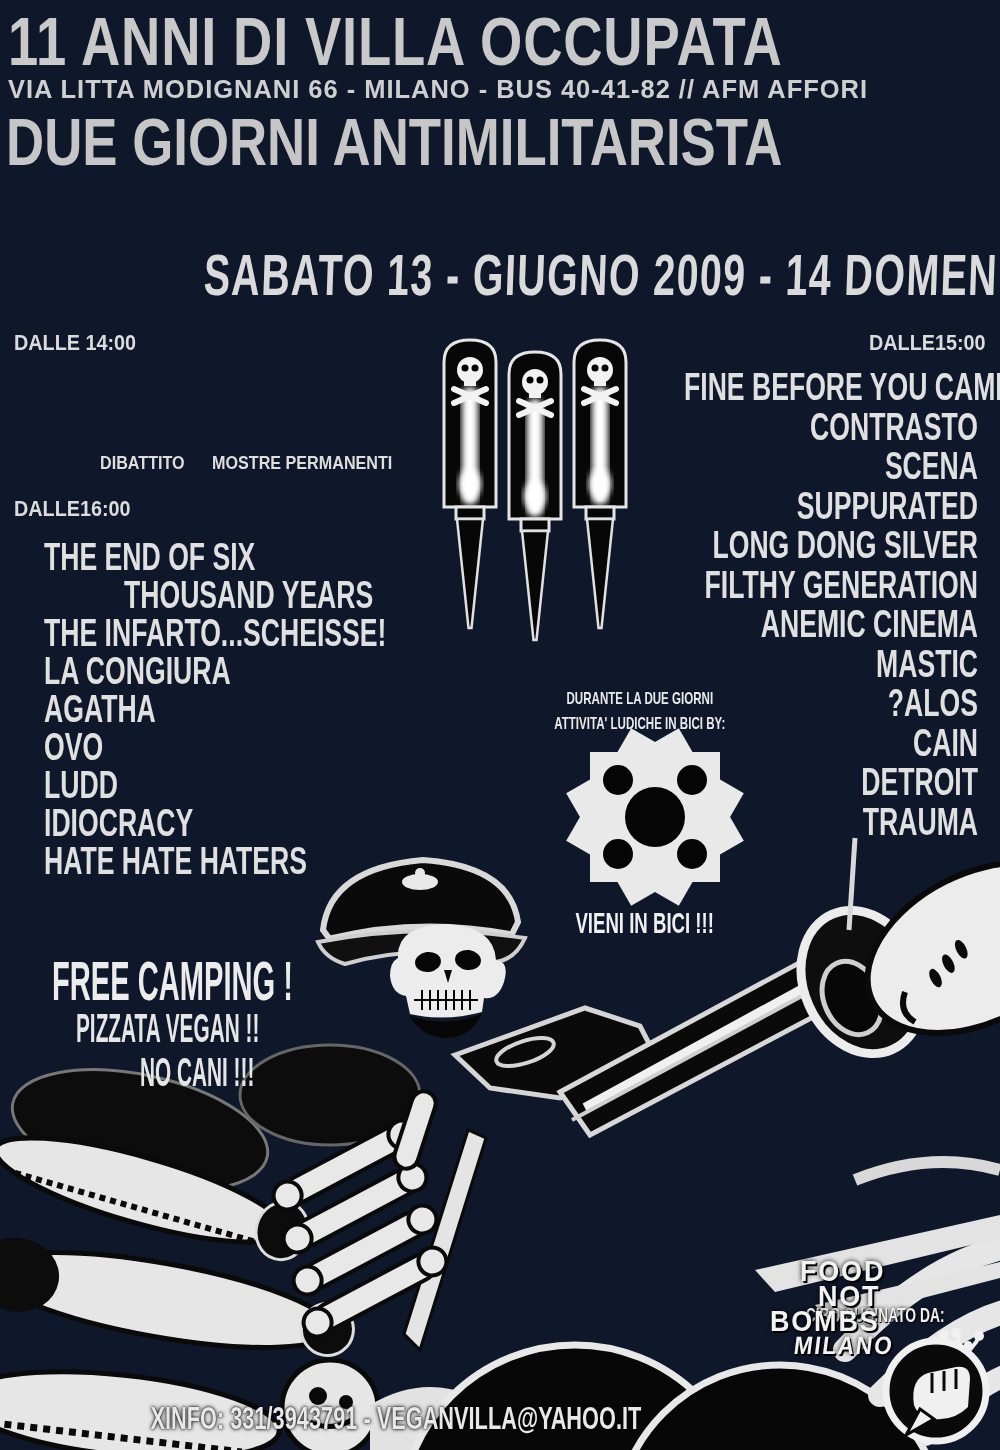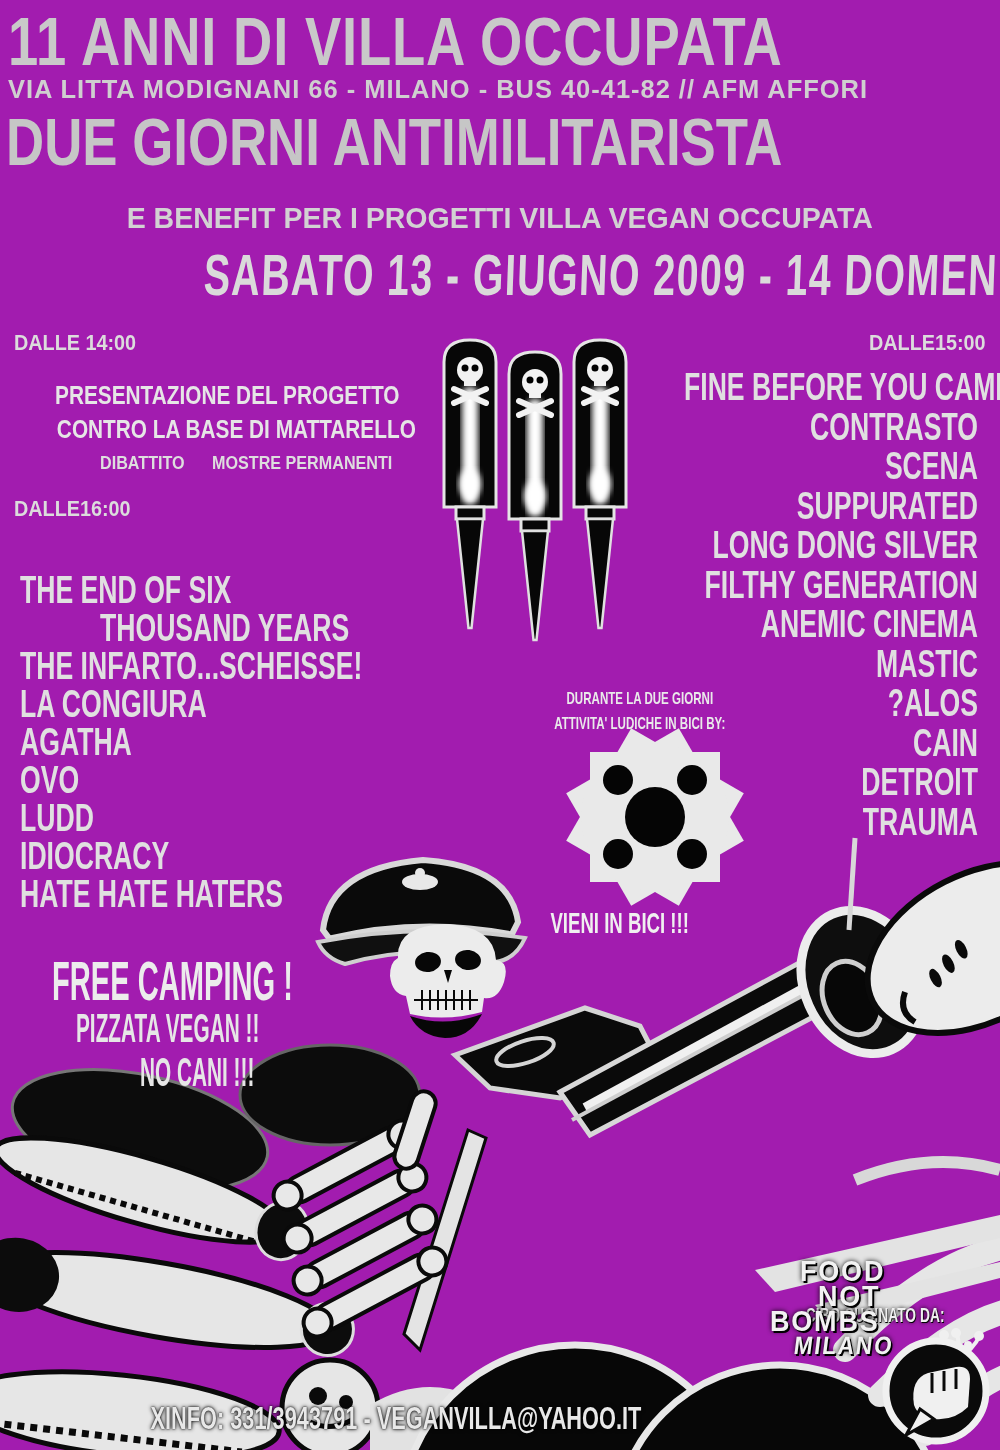--- a/index.html
+++ b/index.html
@@ -1,17 +1,17 @@
 <!DOCTYPE html>
 <html><head>
 <meta charset="utf-8">
 <style>
   html,body{margin:0;padding:0;background:#000;}
   #poster{
-    position:relative;width:1000px;height:1450px;background:#a21caf;
+    position:relative;width:1000px;height:1450px;background:#0f172a;
     overflow:hidden;font-family:"Liberation Sans","DejaVu Sans",sans-serif;
     font-weight:bold;color:#d6d6d6;
   }
   .abs{position:absolute;white-space:nowrap;}
   .ctr{text-align:center;}
   
   .title{left:8px;top:2px;font-size:68px;letter-spacing:1px;color:#c9c9c9;transform:scaleX(.80);transform-origin:0 0;}
   .address{left:8px;top:74px;font-size:26px;letter-spacing:1px;color:#cfcfcf;transform:scaleX(.98);transform-origin:0 0;}
   .subtitle{left:6px;top:104px;font-size:66px;color:#c6c6c6;transform:scaleX(.80);transform-origin:0 0;}
   .benefit{left:0;top:176px;width:1000px;font-size:30px;color:#d2d2d2;line-height:28px;}
@@ -20,32 +20,32 @@
   .date .in{display:inline-block;transform:scaleX(.68) skewX(-3deg);}
   
   .dalle14{left:14px;top:330px;font-size:22px;transform:scaleX(.9);transform-origin:0 0;color:#dcdcdc;}
   .dalle15{right:14px;top:330px;font-size:22px;transform:scaleX(.9);transform-origin:100% 0;color:#dcdcdc;}
   .pres{left:12px;top:378px;width:420px;font-size:26px;line-height:34px;color:#e6e6e6;}
   .pres .in{display:inline-block;transform:scaleX(.80);}
   .ev1{left:100px;top:452px;font-size:19px;color:#dedede;transform:scaleX(.85);transform-origin:0 0;}
   .ev2{left:212px;top:452px;font-size:19px;color:#dedede;transform:scaleX(.85);transform-origin:0 0;}
   .dalle16{left:14px;top:496px;font-size:22px;transform:scaleX(.9);transform-origin:0 0;color:#dcdcdc;}
   
-  .satbands{left:20px;top:538px;font-size:38px;line-height:38px;color:#e0e0e0;margin-top:33px;}
+  .satbands{left:44px;top:538px;font-size:38px;line-height:38px;color:#e0e0e0;}
   .satbands div{white-space:nowrap;transform:scaleX(.70);transform-origin:0 50%;}
   .satbands .indent{margin-left:80px;}
   .sunbands{right:22px;top:368px;width:420px;text-align:right;font-size:38px;line-height:39.5px;color:#e0e0e0;}
   .sunbands div{white-space:nowrap;transform:scaleX(.70);transform-origin:100% 50%;}
   
   .bikeintro{left:430px;top:672px;width:420px;font-size:17px;line-height:25px;color:#eaeaea;margin-top:14px;}
   .bikeintro .in{display:inline-block;transform:scaleX(.68);}
   .suicycle{left:420px;top:764px;width:470px;font-size:54px;line-height:51px;color:#fff;
     -webkit-text-stroke:3px #000;text-shadow:0 0 6px #000;}
   .suicycle .in{display:inline-block;transform:scaleX(.58);}
-  .vieni{left:410px;top:906px;width:420px;font-size:30px;color:#f0f0f0;}
+  .vieni{left:435px;top:906px;width:420px;font-size:30px;color:#f0f0f0;}
   .vieni .in{display:inline-block;transform:scaleX(.62);}
   
   .amen1{left:52px;top:948px;font-size:56px;color:#ececec;transform:scaleX(.52);transform-origin:0 0;}
   .amen2{left:76px;top:1006px;font-size:40px;color:#e6e6e6;transform:scaleX(.52);transform-origin:0 0;}
   .amen3{left:140px;top:1050px;font-size:40px;color:#e6e6e6;transform:scaleX(.52);transform-origin:0 0;}
   
   .cibo{left:770px;top:1303px;width:180px;font-size:21px;color:#f0f0f0;text-shadow:0 0 5px #000,1px 1px 0 #000;}
   .cibo .in{display:inline-block;transform:scaleX(.66);}
   .fnb{left:766px;top:1258px;width:140px;font-size:30px;line-height:25px;color:#f2f2f2;letter-spacing:2px;
     text-shadow:0 0 6px #000,2px 2px 0 #000;}
@@ -192,30 +192,25 @@
       <path d="M-13,187 L13,187 L1.5,296 L-1.5,296 Z" fill="#070707" stroke="#e0e0e0" stroke-width="2.5"></path>
       <line x1="0" y1="192" x2="0" y2="283" stroke="#fff" stroke-width="4" filter="url(#bl)"></line>
     </g>
     <use href="#b1" x="65" y="12"></use>
     <use href="#b1" x="130" y="0"></use>
   </svg>
 
   <div class="abs title">11 ANNI DI VILLA OCCUPATA</div>
   <div class="abs address">VIA LITTA MODIGNANI 66 - MILANO  - BUS 40-41-82 // AFM AFFORI</div>
   <div class="abs subtitle">DUE GIORNI ANTIMILITARISTA</div>
-  <div class="abs benefit ctr" style="top:204px"><span class="in">E BENEFIT PER I PROGETTI VILLA VEGAN OCCUPATA</span></div>
   <div class="abs date ctr"><span class="in">SABATO 13 - GIUGNO 2009 - 14 DOMENICA</span></div>
 
   <div class="abs dalle14">DALLE 14:00</div>
   <div class="abs dalle15">DALLE15:00</div>
 
-  <div class="abs pres ctr">
-    <span class="in">PRESENTAZIONE DEL PROGETTO</span><br>
-    <span class="in">CONTRO LA BASE DI MATTARELLO</span>
-  </div>
   <div class="abs ev1">DIBATTITO</div>
   <div class="abs ev2">MOSTRE PERMANENTI</div>
   <div class="abs dalle16">DALLE16:00</div>
 
   <div class="abs satbands">
     <div>THE END OF SIX</div>
     <div class="indent">THOUSAND YEARS</div>
     <div>THE INFARTO...SCHEISSE!</div>
     <div>LA CONGIURA</div>
     <div>AGATHA</div>

